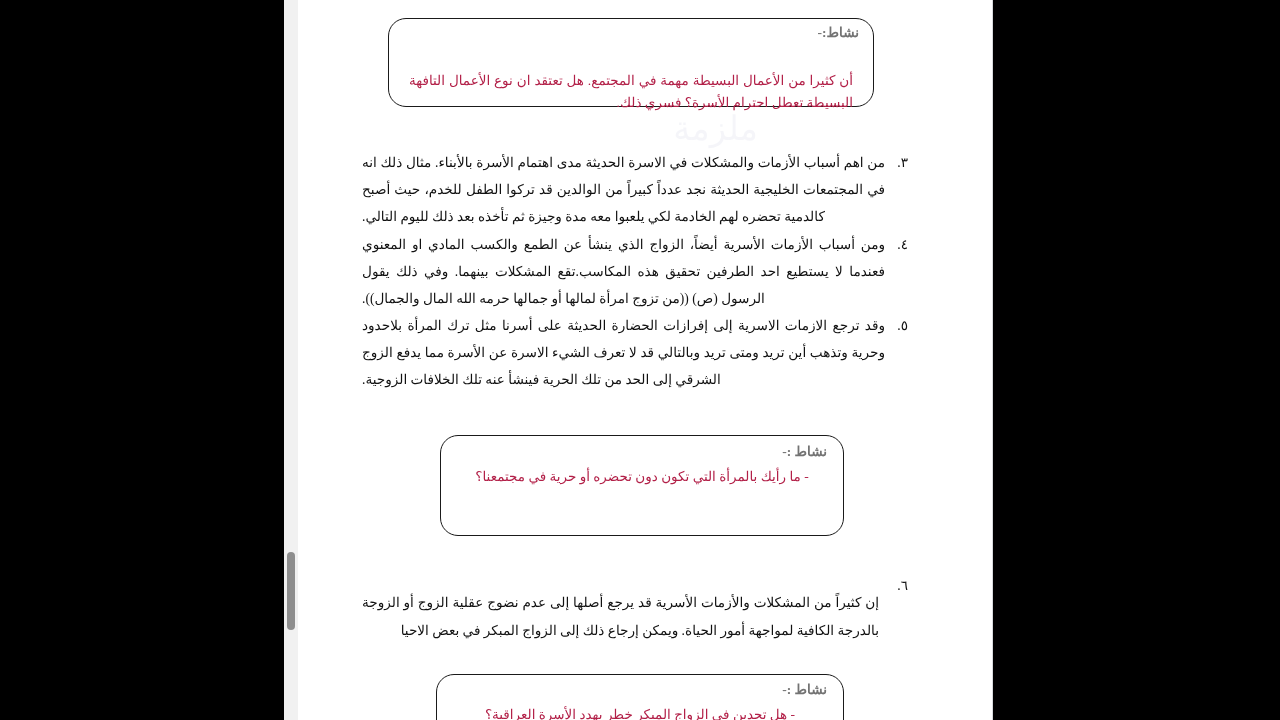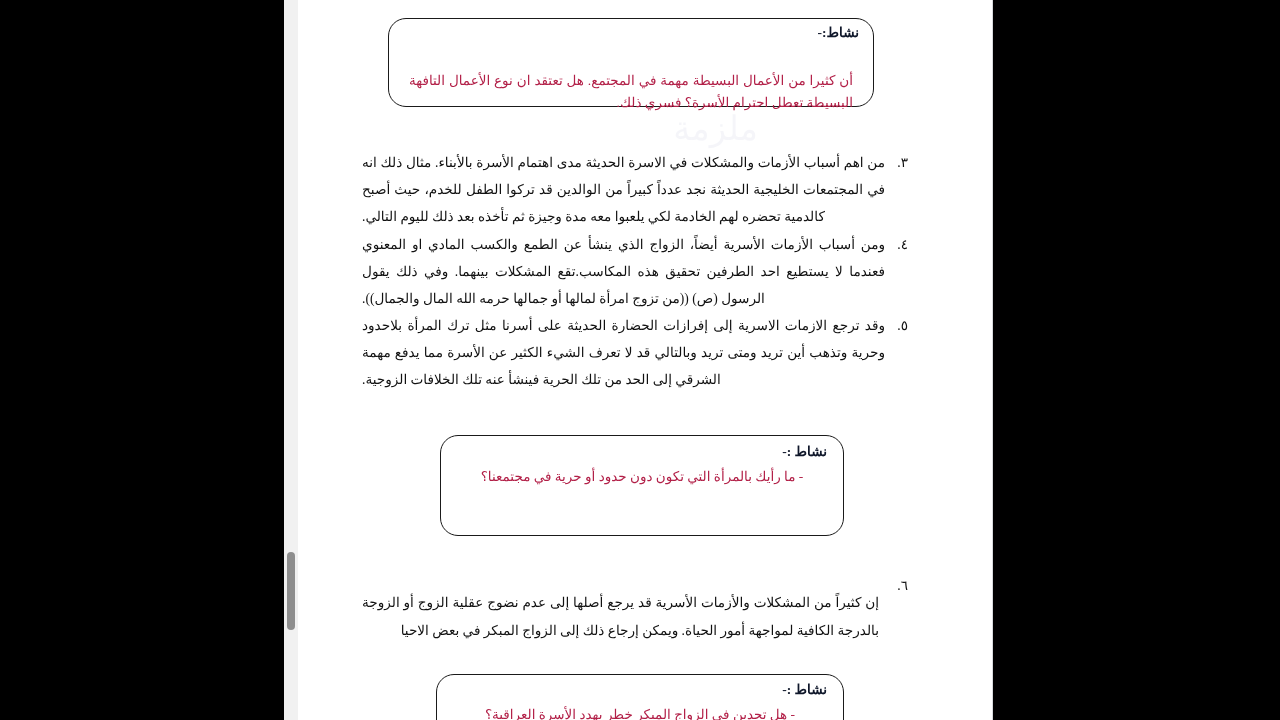--- a/index.html
+++ b/index.html
@@ -78,21 +78,21 @@
   .activity-box {
     position: absolute;
     box-sizing: border-box;
     border: 1.6px solid #1a1a1a;
     border-radius: 18px;
     background: #ffffff;
     direction: rtl;
     text-align: right;
   }
   .activity-title {
-    color: #0f172a;
+    color: #737373;
     font-weight: bold;
     font-size: 13.5px;
     line-height: 1.25;
     font-family: "Liberation Serif", serif;
     margin: 0 0 2px 0;
   }
   .activity-line {
     color: #b21f47;
     font-size: 13.5px;
     line-height: 1.62;
@@ -214,27 +214,27 @@
           <span class="para-text">من اهم أسباب الأزمات والمشكلات في الاسرة الحديثة مدى اهتمام الأسرة بالأبناء. مثال ذلك انه في المجتمعات الخليجية الحديثة نجد عدداً كبيراً من الوالدين قد تركوا الطفل للخدم، حيث أصبح كالدمية تحضره لهم  الخادمة لكي يلعبوا معه مدة وجيزة ثم تأخذه بعد ذلك لليوم التالي.</span>
         </div>
 
         <div class="para p4">
           <span class="para-num">٤.</span>
           <span class="para-text">ومن أسباب الأزمات الأسرية أيضاً، الزواج الذي ينشأ عن الطمع والكسب المادي او المعنوي فعندما لا يستطيع احد الطرفين تحقيق هذه المكاسب.تقع المشكلات بينهما. وفي ذلك يقول الرسول (ص) ((من تزوج امرأة لمالها أو جمالها حرمه الله المال والجمال)).</span>
         </div>
 
         <div class="para p5">
           <span class="para-num">٥.</span>
-          <span class="para-text">وقد ترجع الازمات الاسرية إلى إفرازات الحضارة الحديثة على أسرنا مثل ترك المرأة بلاحدود وحرية وتذهب أين تريد ومتى تريد وبالتالي قد لا تعرف الشيء الكثير  عن الأسرة مما يدفع مهمة الشرقي إلى الحد من تلك الحرية فينشأ عنه تلك الخلافات الزوجية.</span>
+          <span class="para-text">وقد ترجع الازمات الاسرية إلى إفرازات الحضارة الحديثة على أسرنا مثل ترك المرأة بلاحدود وحرية وتذهب أين تريد ومتى تريد وبالتالي قد لا تعرف الشيء الاسرة  عن الأسرة مما يدفع الزوج الشرقي إلى الحد من تلك الحرية فينشأ عنه تلك الخلافات الزوجية.</span>
         </div>
       </div>
 
       <div class="activity-box" id="activity-box-2">
         <p class="activity-title">نشاط :-</p>
-        <p class="activity-line">-   ما رأيك بالمرأة التي تكون دون حدود أو حرية  في مجتمعنا؟</p>
+        <p class="activity-line">-   ما رأيك بالمرأة التي تكون دون تحضره أو حرية  في مجتمعنا؟</p>
       </div>
 
       <div class="body-list" style="top: 572px;">
         <div class="para p6" style="margin-top:0;">
           <span class="para-num">٦.</span>
           <span class="para-text last-right">إن كثيراً من المشكلات والأزمات الأسرية قد يرجع أصلها إلى عدم نضوج عقلية الزوج أو الزوجة بالدرجة الكافية لمواجهة أمور الحياة. ويمكن إرجاع ذلك إلى الزواج المبكر في بعض الاحيا</span>
         </div>
       </div>
 
       <div class="activity-box" id="activity-box-3">

